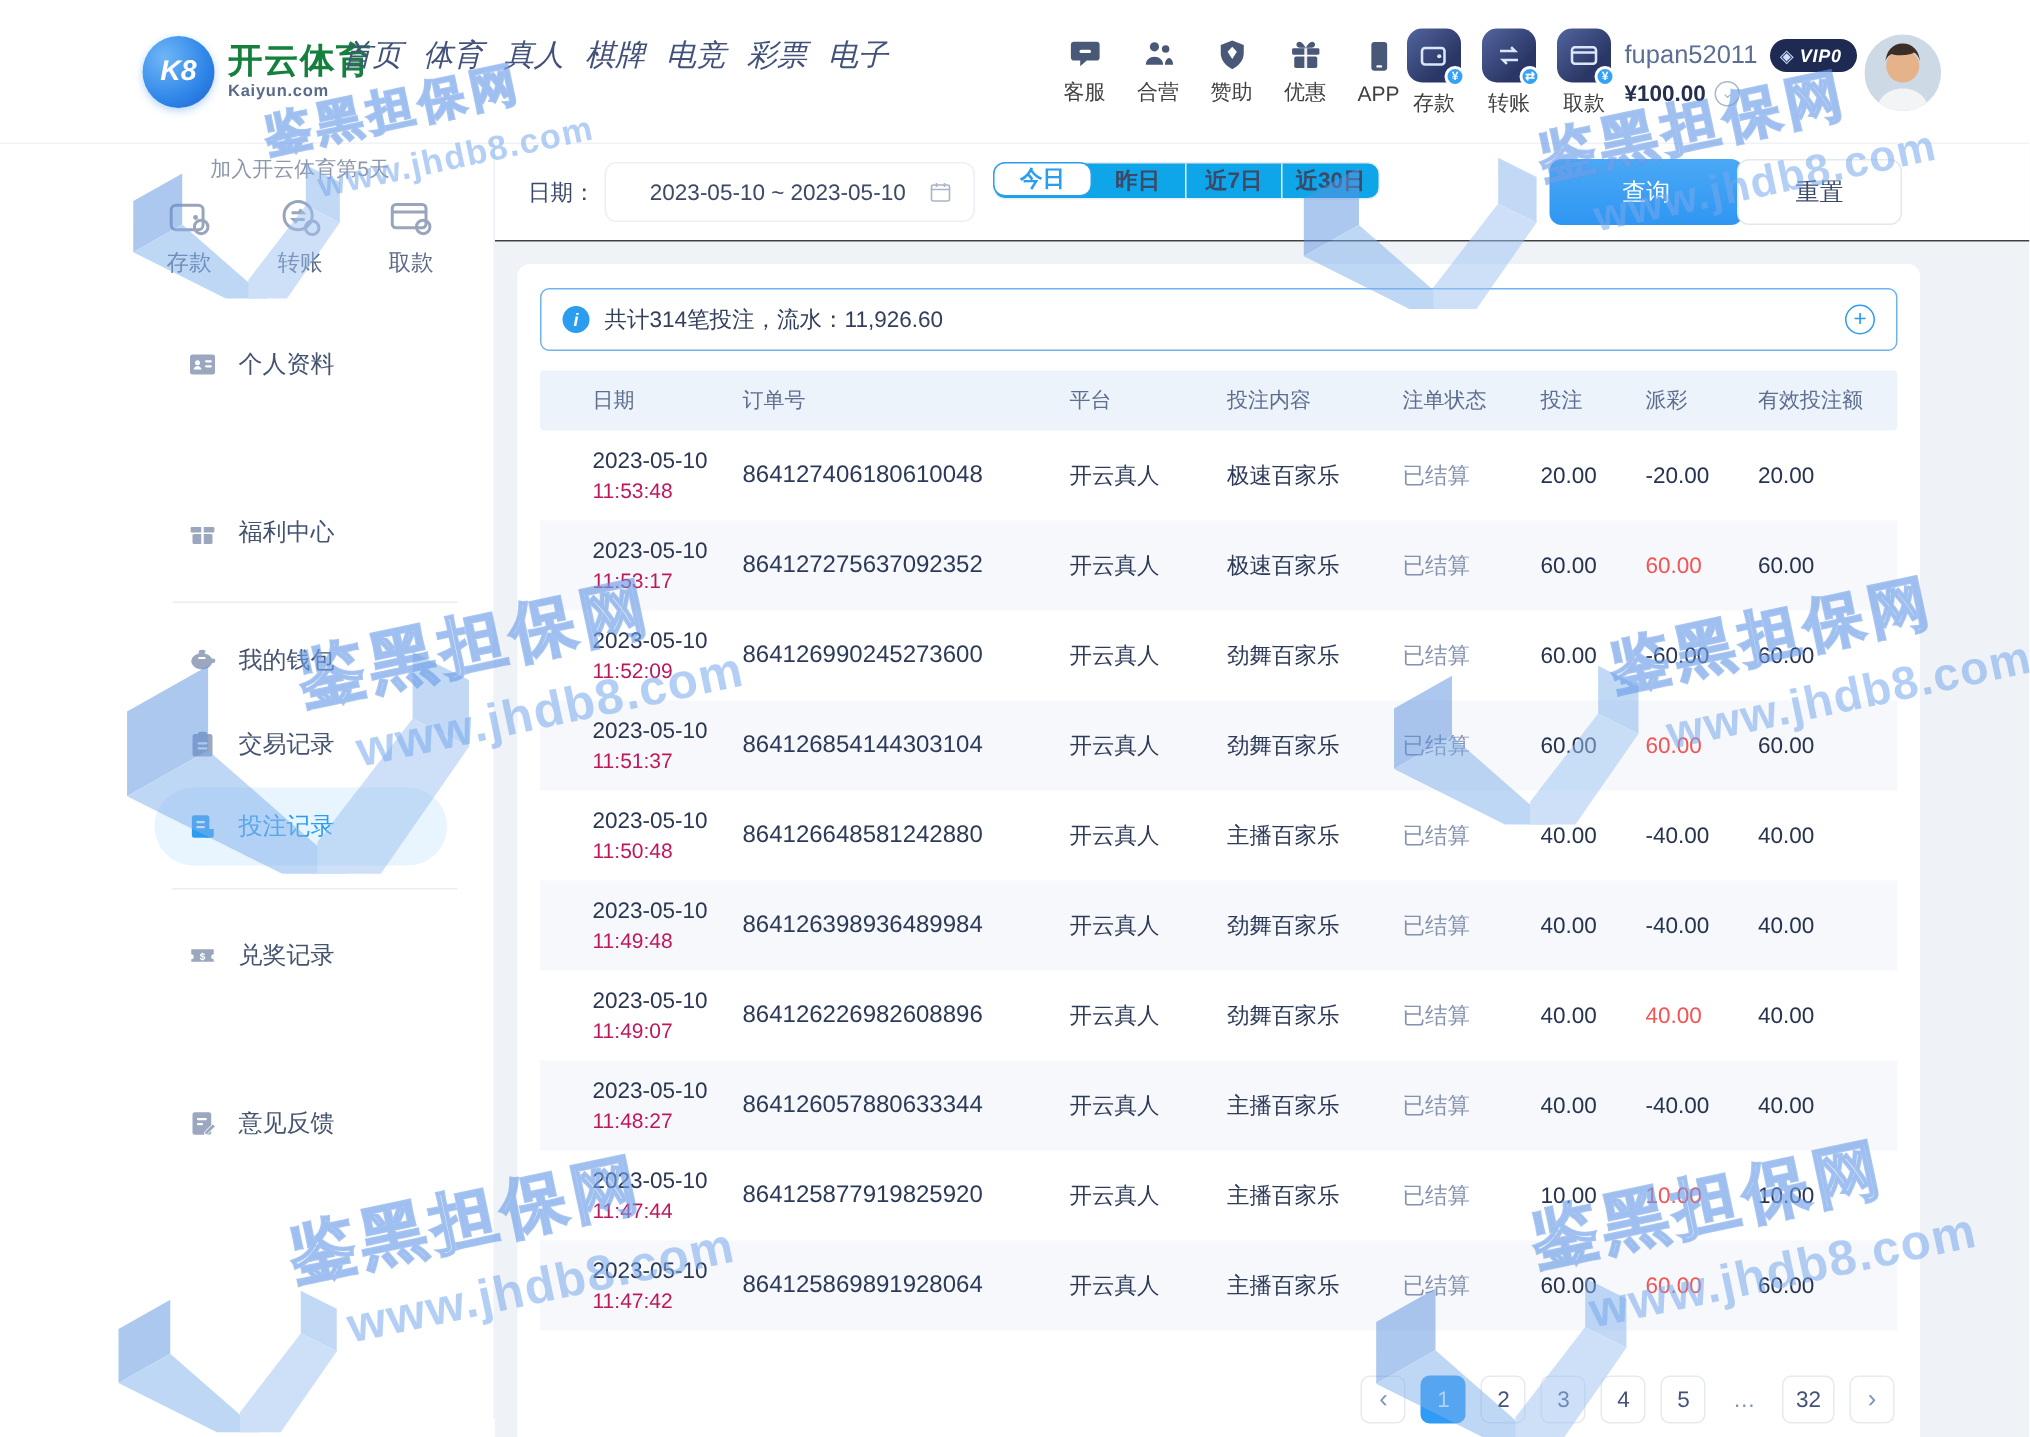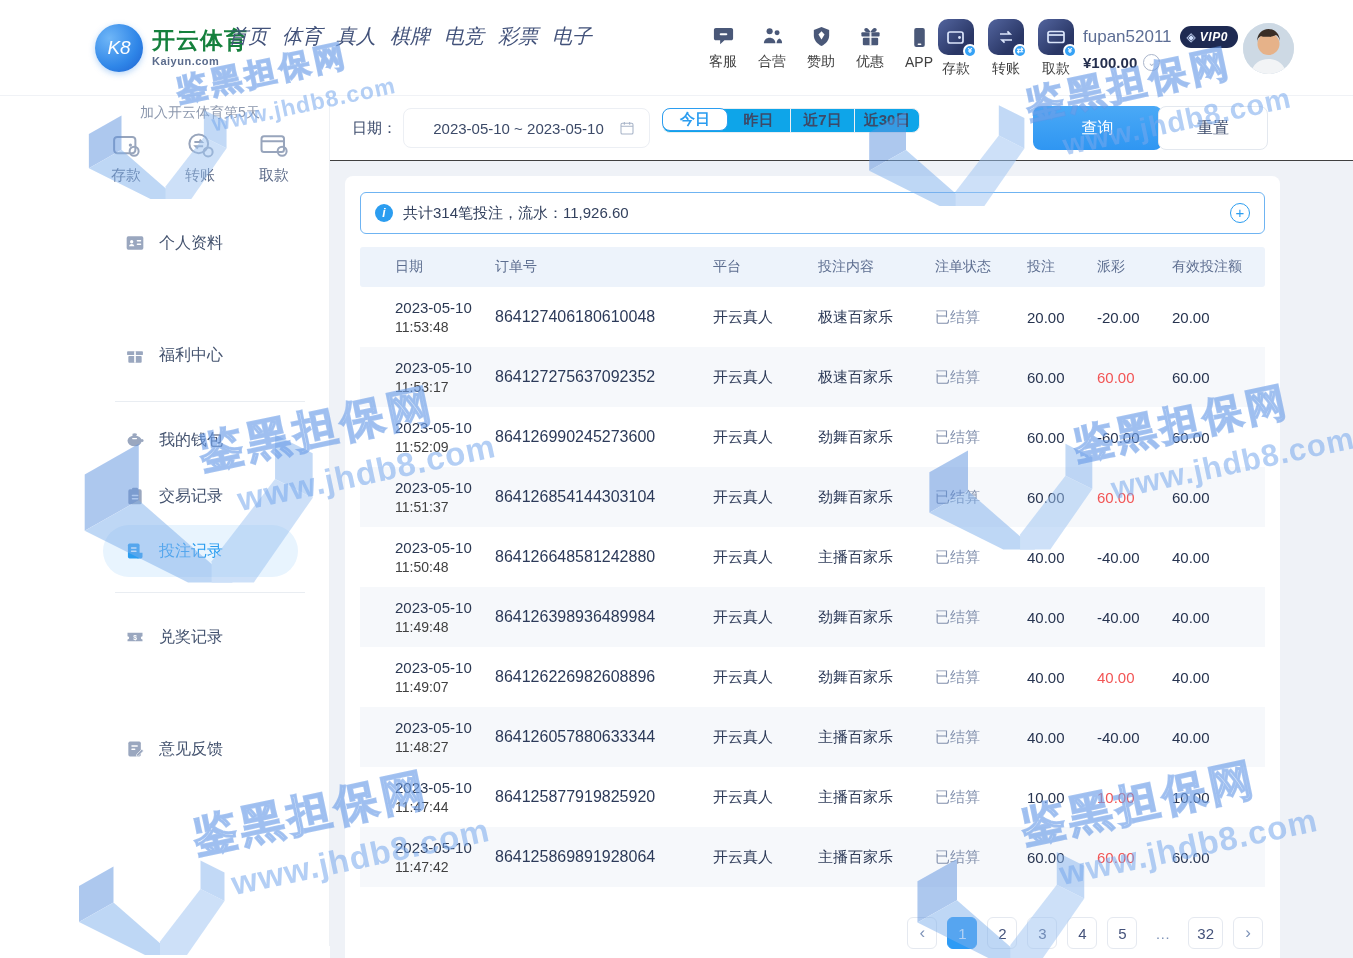--- a/index.html
+++ b/index.html
@@ -2,21 +2,21 @@
 <html><head>
 <meta charset="utf-8">
 <style>
   * { margin:0; padding:0; box-sizing:border-box; }
   html,body { width:1353px; height:958px; }
   body { font-family:"Liberation Sans", sans-serif; background:#fff; position:relative; overflow:hidden; color:#2c3a57; }
 
   
   .header { position:absolute; top:0; left:0; right:0; height:96px; background:#fff; border-bottom:1px solid #f0f2f6; z-index:5; }
   .logo-wrap { position:absolute; left:95px; top:24px; display:flex; align-items:center; gap:9px; }
-  .logo-mark { width:48px; height:48px; border-radius:50%; background:radial-gradient(circle at 30% 30%, #6fb6f7, #2f86e8 60%, #1d5fd0); display:flex; align-items:center; justify-content:center; color:#fff; font-weight:normal; font-size:19px; font-style:italic; box-shadow:0 2px 6px rgba(47,134,232,.35); }
+  .logo-mark { width:48px; height:48px; border-radius:50%; background:radial-gradient(circle at 30% 30%, #6fb6f7, #2f86e8 60%, #1d5fd0); display:flex; align-items:center; justify-content:center; color:#fff; font-weight:bold; font-size:19px; font-style:italic; box-shadow:0 2px 6px rgba(47,134,232,.35); }
   .logo-brand { line-height:1; }
   .logo-brand .cn { font-size:23px; font-weight:bold; color:#15803d; letter-spacing:1px; }
   .logo-brand .en { font-size:11px; color:#5a6b8c; font-weight:bold; letter-spacing:.5px; margin-top:4px; }
   .nav { position:absolute; left:228px; top:0; height:72px; display:flex; align-items:center; gap:14px;font-style:italic; }
   .nav-item { font-size:20px; color:#42527a; cursor:pointer; white-space:nowrap; }
   .hq-group { position:absolute; left:704px; top:0; height:96px; display:flex; align-items:center; gap:11px; }
   .hq-item { width:38px; display:flex; flex-direction:column; align-items:center; gap:5px; cursor:pointer; }
   .hq-item svg { width:23px; height:23px; fill:#4a5878; }
   .hq-label { font-size:14px; color:#404040; white-space:nowrap; }
   .w3d-group { position:absolute; left:936px; top:0; height:96px; display:flex; align-items:center; gap:10px; }
@@ -72,21 +72,21 @@
 
   .table { margin-top:13px; }
   .thead, .trow { display:grid; grid-template-columns:135px 218px 105px 117px 92px 70px 75px 1fr; align-items:center; }
   .thead { height:40px; background:#edf3fb; border-radius:3px; }
   .th { font-size:14px; color:#5d6e90; }
   .th:first-child, .td-date { padding-left:35px; }
   .trow { height:60px; }
   .trow.striped { background:#f6f8fb; }
   .td { font-size:15px; color:#2e3b58; }
   .td-date .d1 { font-size:15px; color:#2b3852; }
-  .td-date .d2 { font-size:14px; color:#404040; margin-top:3px; }
+  .td-date .d2 { font-size:14px; color:#be185d; margin-top:3px; }
   .td-order { font-size:16px; color:#2c3a59; }
   .td-status { color:#8492ae; }
   .td-num { color:#273450; }
   .td-payout.pos { color:#f25555; }
 
   .pagination { display:flex; justify-content:flex-end; align-items:center; gap:10px; margin-top:30px; padding-right:2px; }
   .pg { min-width:30px; height:32px; border:1px solid #e5e9f0; border-radius:6px; background:#fff; color:#44527a; font-size:15px; display:flex; align-items:center; justify-content:center; cursor:pointer; font-family:inherit; padding:0 8px; }
   .pg.active { background:#2e9bf5; border-color:#2e9bf5; color:rgba(255,255,255,.85); }
   .pg.pg-nav { color:#7e93b8; font-size:17px; }
   .pg.pg-ellipsis { border:none; color:#7e93b8; cursor:default; }

